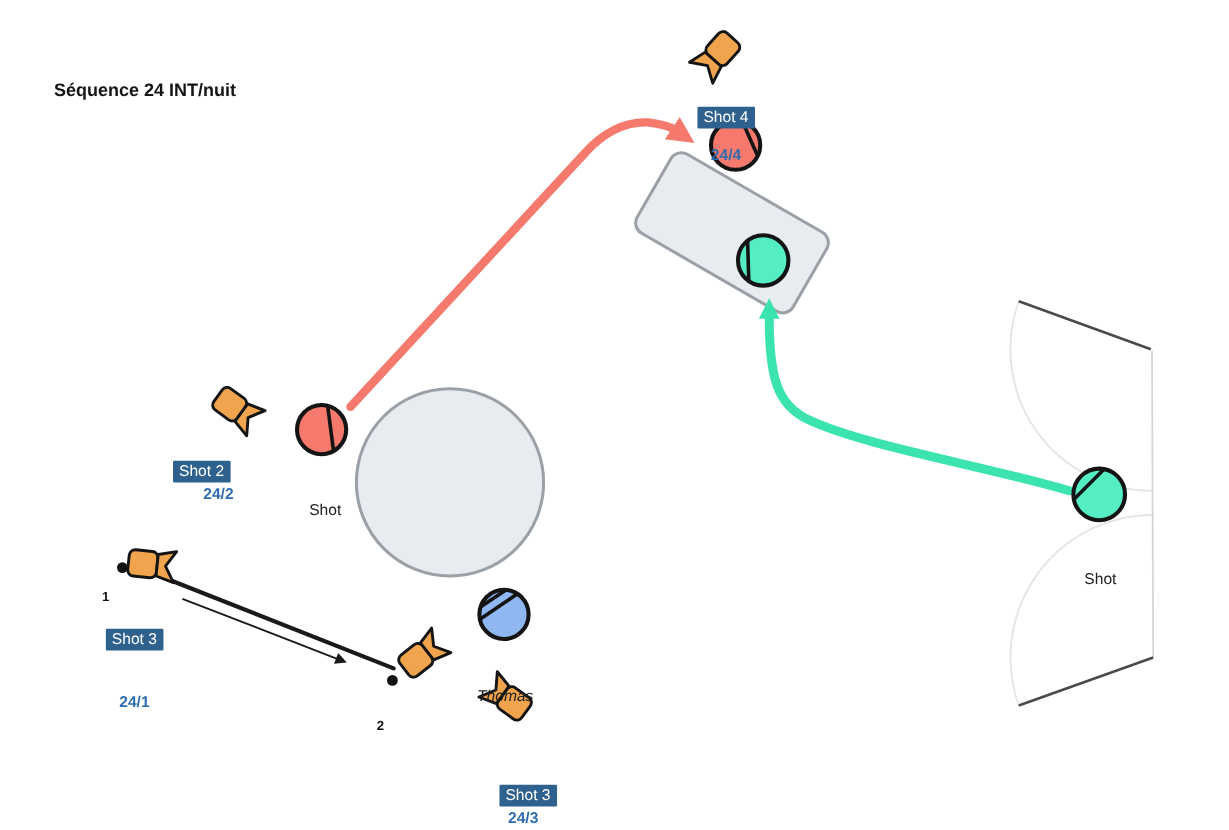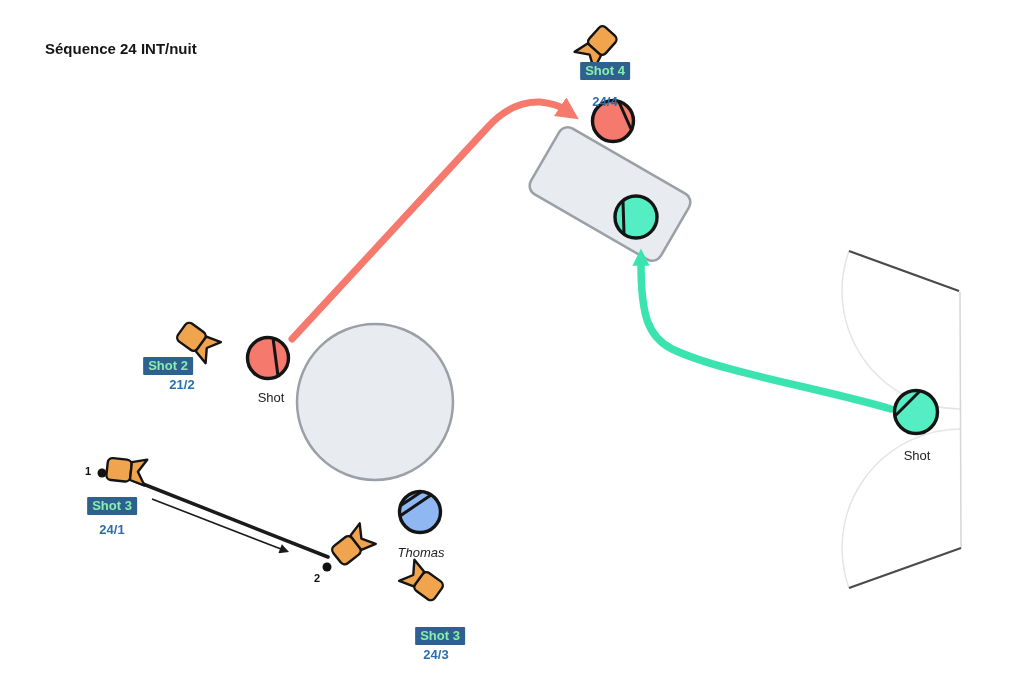--- a/index.html
+++ b/index.html
@@ -1,25 +1,25 @@
 <!DOCTYPE html>
 <html><head>
 <meta charset="utf-8">
 <style>
   html,body{margin:0;padding:0;background:#fff;}
   .stage{
     position:relative;width:1024px;height:692px;background:#ffffff;
     font-family:"Liberation Sans", sans-serif;overflow:hidden;
   }
   .stage svg{position:absolute;left:0;top:0;}
-  .abs{position:absolute;white-space:nowrap;}
+  .abs{position:absolute;white-space:nowrap;margin-top:27px;}
   .ctr{transform:translateX(-50%);}
   .scene-title{font-size:15px;font-weight:bold;color:#151515;}
   .shot-tag{
-    background:#2F618F;color:#86efac;font-size:13px;font-weight:bold;
+    background:#2F618F;color:#ffffff;font-size:13px;font-weight:normal;
     padding:1px 5px 2px 5px;border-radius:1px;line-height:15px;text-align:center;
   }
   .shot-code{color:#2D6CAE;font-size:13px;font-weight:bold;line-height:15px;}
   .char-name{color:#222222;font-size:13px;line-height:14px;}
   .pos-marker{color:#111111;font-size:11px;font-weight:bold;line-height:11px;}
 </style>
 </head>
 <body>
 
 <div class="stage">
@@ -86,24 +86,24 @@
     <use href="#cam" transform="translate(427,585) rotate(-144)"></use>
     <use href="#cam" transform="translate(601,42) rotate(132)"></use>
 
     <circle cx="102" cy="473" r="4.5" fill="#111"></circle>
     <circle cx="327" cy="567" r="4.5" fill="#111"></circle>
   </svg>
 
   <div class="abs scene-title" style="left:45px;top:40px;">Séquence 24 INT/nuit</div>
 
   <div class="abs ctr shot-tag" style="left:112px;top:497px;">Shot 3</div>
-  <div class="abs ctr shot-code" style="left:112px;top:522px;">24/1</div>
+  <div class="abs ctr shot-code" style="left:112px;top:550px;">24/1</div>
 
   <div class="abs ctr shot-tag" style="left:168px;top:357px;">Shot 2</div>
-  <div class="abs ctr shot-code" style="left:182px;top:377px;">21/2</div>
+  <div class="abs ctr shot-code" style="left:182px;top:377px;">24/2</div>
 
   <div class="abs ctr shot-tag" style="left:440px;top:627px;">Shot 3</div>
   <div class="abs ctr shot-code" style="left:436px;top:647px;">24/3</div>
 
   <div class="abs ctr shot-tag" style="left:605px;top:62px;">Shot 4</div>
   <div class="abs ctr shot-code" style="left:605px;top:94px;">24/4</div>
 
   <div class="abs ctr char-name" style="left:271px;top:391px;">Shot</div>
   <div class="abs ctr char-name" style="left:421px;top:546px;font-style:italic;">Thomas</div>
   <div class="abs ctr char-name" style="left:917px;top:449px;">Shot</div>

